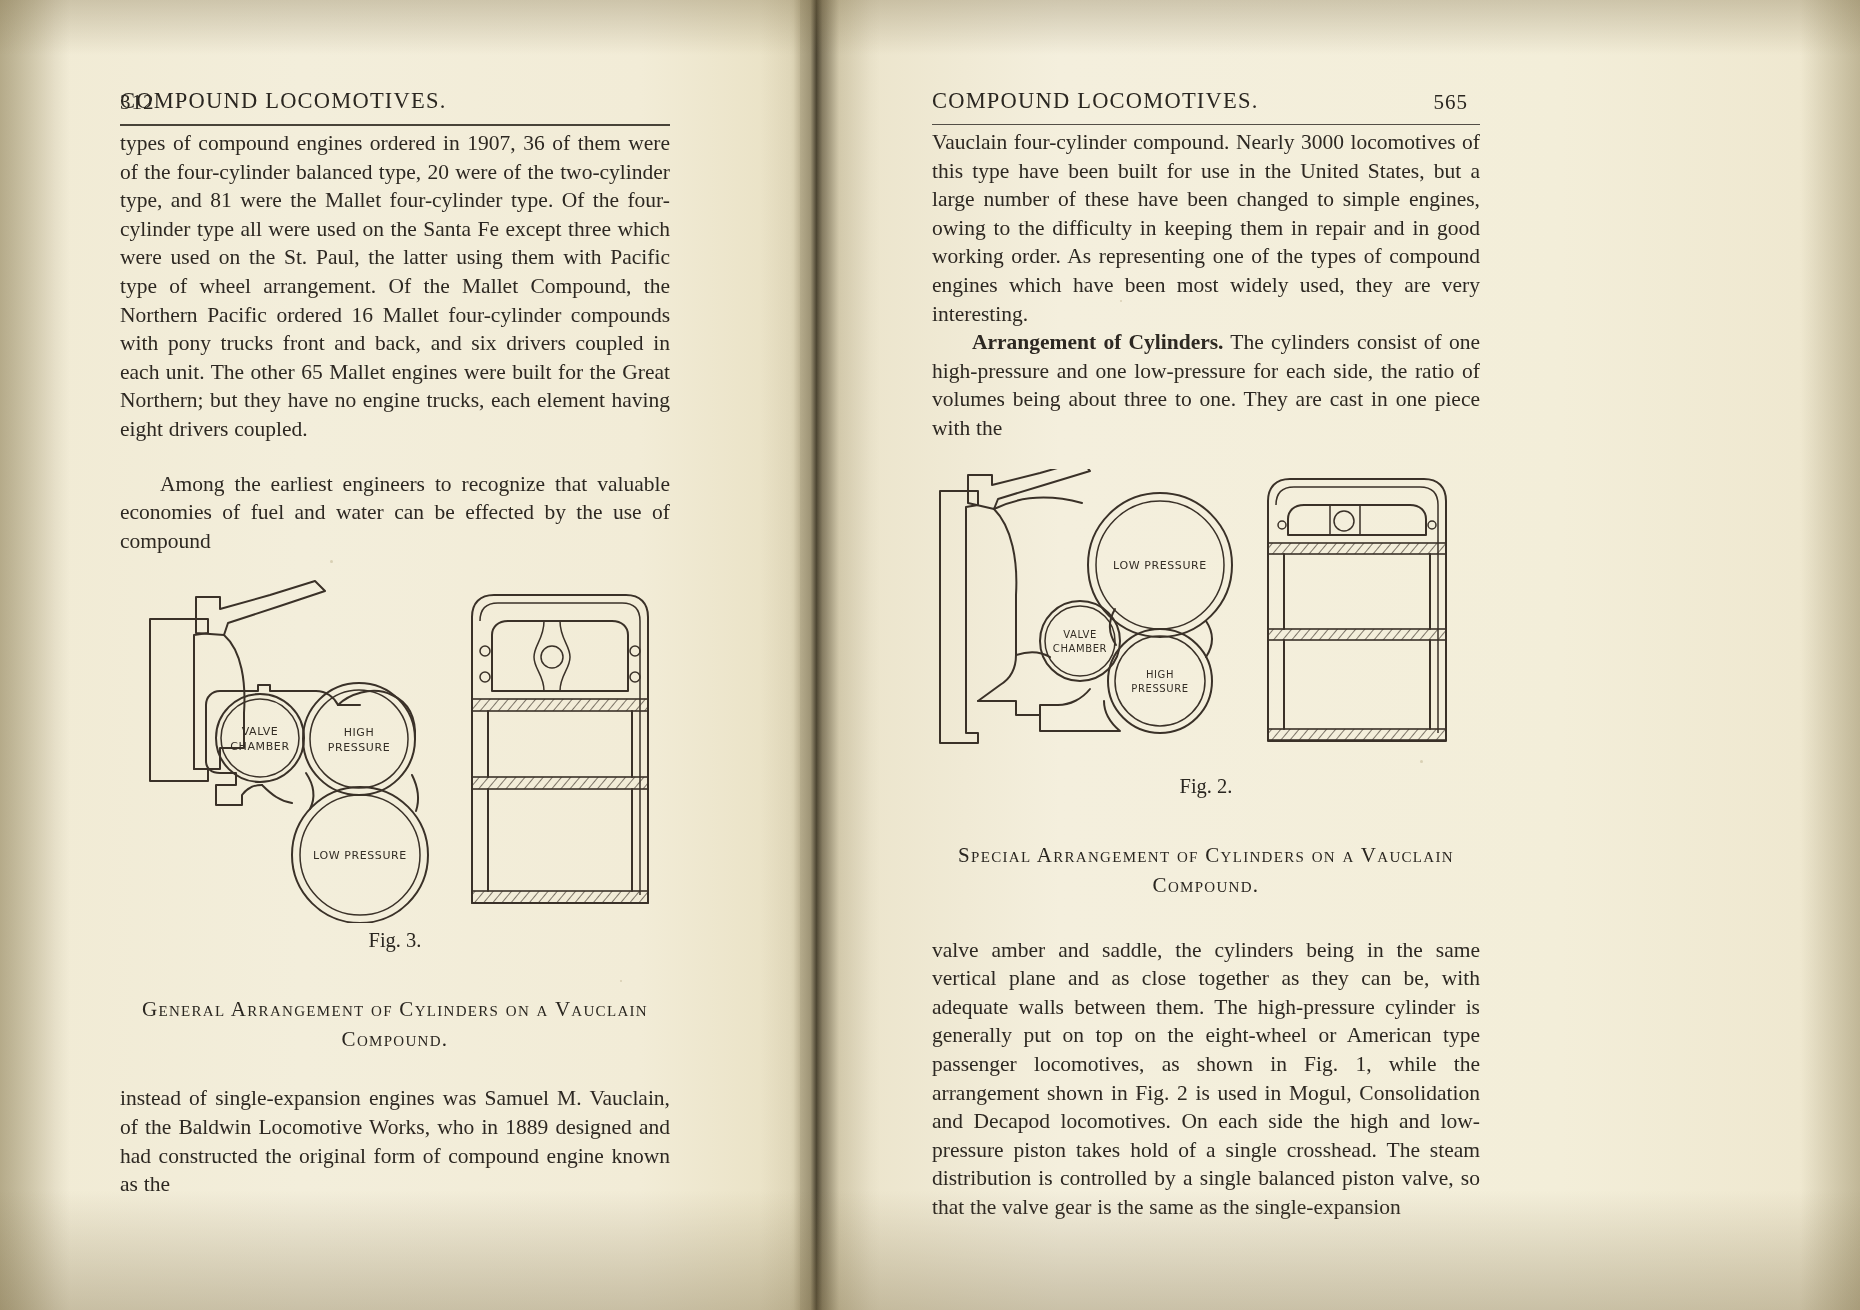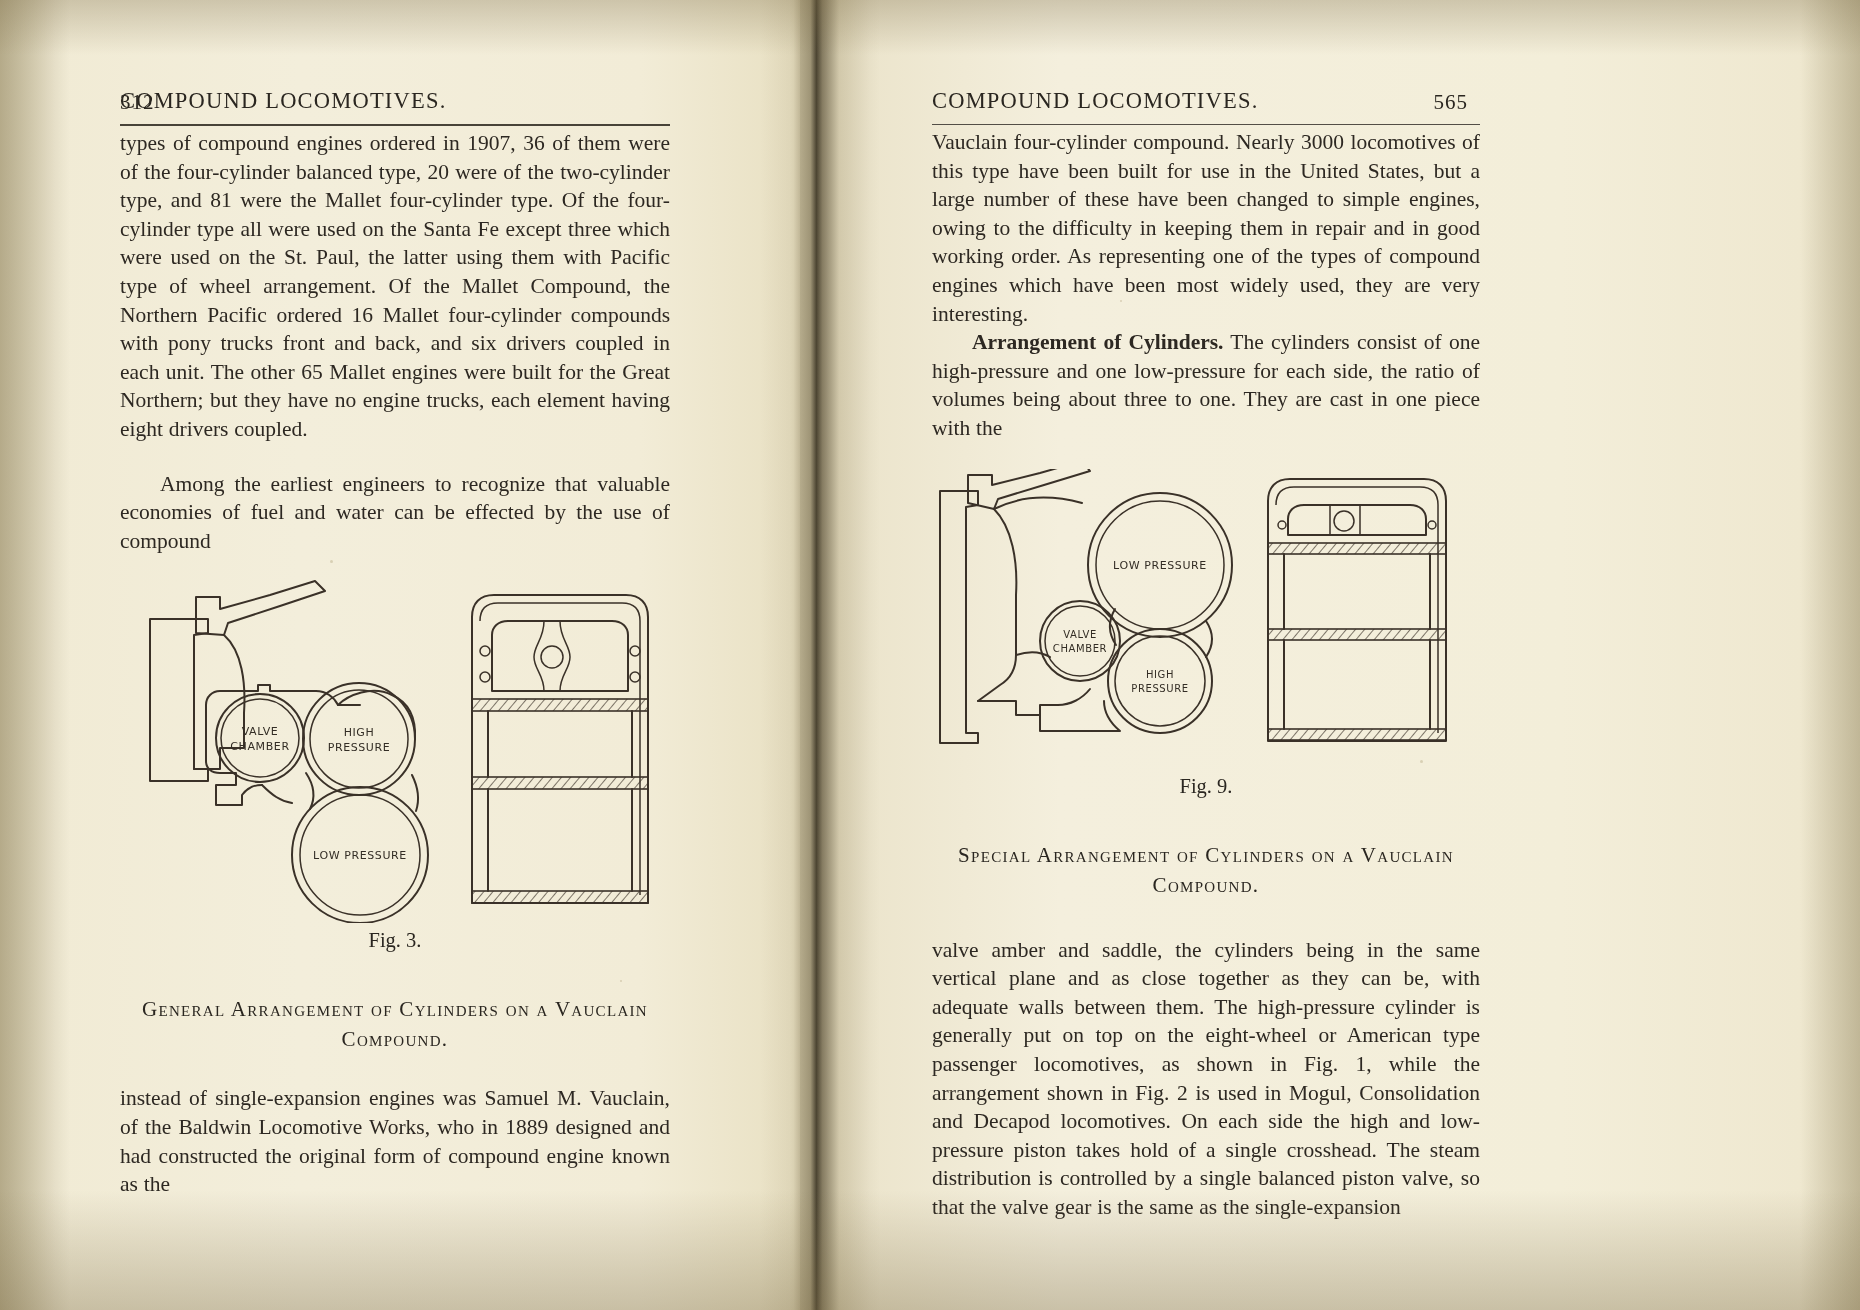--- a/index.html
+++ b/index.html
@@ -300,21 +300,21 @@
           <rect class="hatch-fill" x="336" y="74" width="178" height="11"></rect>
           <rect class="hatch-fill" x="336" y="160" width="178" height="11"></rect>
           <rect class="hatch-fill" x="336" y="260" width="178" height="11"></rect>
           <path class="ln" d="M352,85 L352,160 M498,85 L498,160"></path>
           <path class="ln" d="M352,171 L352,260 M498,171 L498,260"></path>
           <path class="ln" d="M336,85 L336,260 M514,85 L514,260"></path>
         </g>
       </svg>
 
       <figcaption>
-        <div class="figcap">Fig. 9.</div>
+        <div class="figcap">Fig. 2.</div>
         <div class="smallcaps">
           <div>Special Arrangement of Cylinders on a Vauclain</div>
           <div>Compound.</div>
         </div>
       </figcaption>
     </figure>
 
     <p class="body" style="margin-top:36px;">valve     amber and saddle, the cylinders being in the same vertical plane and as close together as they can be, with adequate walls between them.  The high-pressure cylinder is generally put on top on the eight-wheel or American type passenger locomotives, as shown in Fig. 1, while the arrangement shown in Fig. 2 is used in Mogul, Consolidation and Decapod locomotives.  On each side the high and low-pressure piston takes hold of a single crosshead.  The steam distribution is controlled by a single balanced piston valve, so that the valve gear is the same as the single-expansion</p>
   </div>
 

